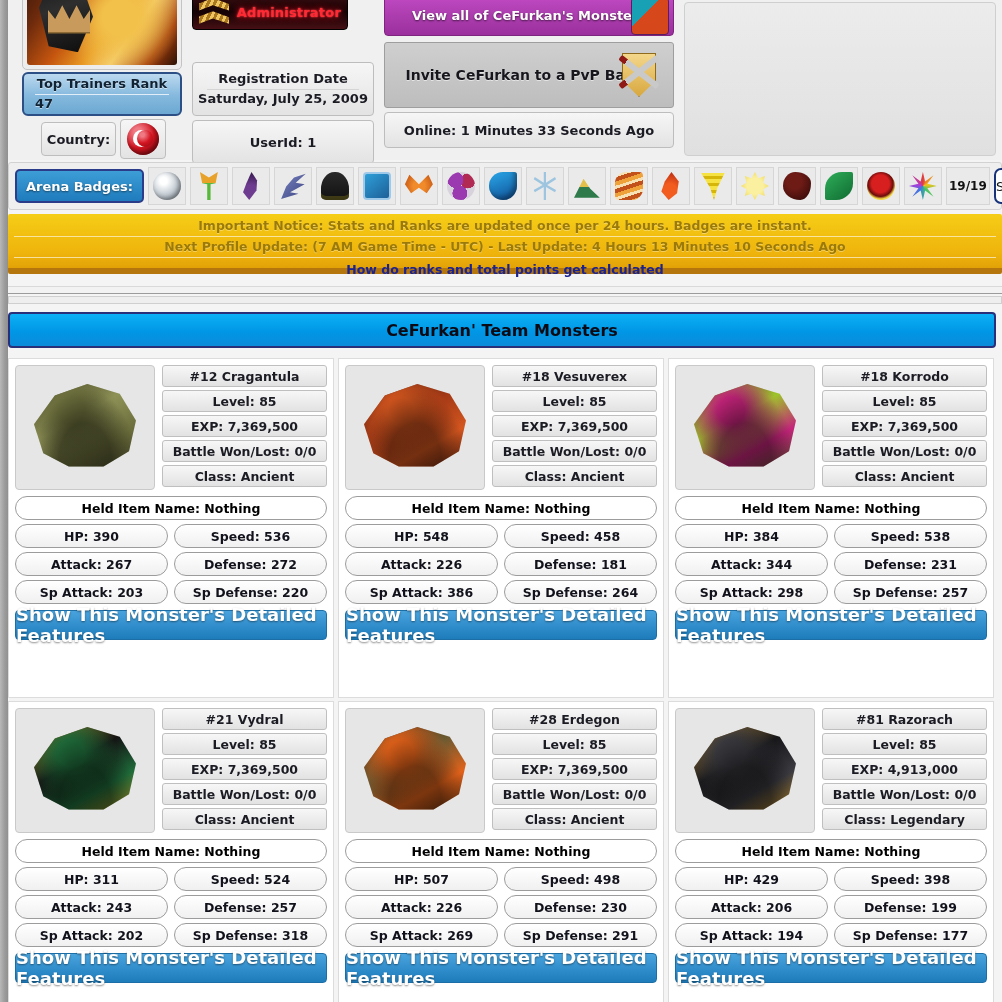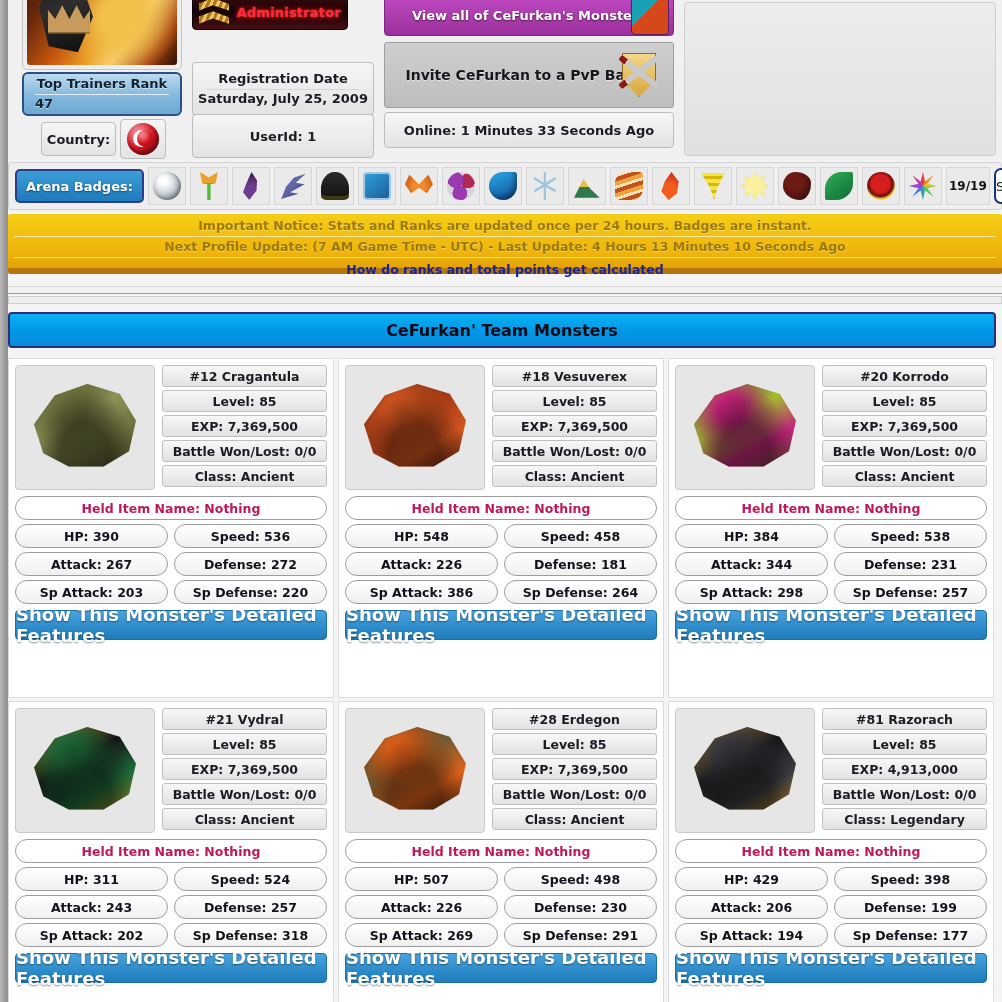--- a/index.html
+++ b/index.html
@@ -68,21 +68,21 @@
      padding-right:6px; }
   .adminplate span { color:#ff2a33; font-size:13px; font-weight:bold; letter-spacing:.2px;
      text-shadow:0 0 7px #ff0a16, 0 0 2px #ff6a70; }
   .rankins { position:absolute; left:6px; top:3px; width:30px; height:30px;
      background: repeating-linear-gradient(115deg,#f0c660 0 3px,#a9781f 3px 6px);
      clip-path: polygon(0 18%,46% 0,100% 20%,100% 42%,46% 24%,0 42%,0 62%,46% 44%,100% 64%,100% 86%,46% 68%,0 86%); }
 
   .regdate { position:absolute; left:184px; top:62px; width:182px; height:54px;
      flex-direction:column; font-size:13px; line-height:1.35; }
   .regdate .lbl { display:block; width:84%; border-bottom:1px solid #d5d5d5; padding-bottom:1px; }
-  .userid { position:absolute; left:184px; top:114px; width:182px; height:44px; font-size:13px; }
+  .userid { position:absolute; left:184px; top:120px; width:182px; height:44px; font-size:13px; }
 
   .viewall { position:absolute; left:376px; top:-6px; width:290px; height:42px;
      background: linear-gradient(to bottom,#c14ac4,#a93bab 60%,#9c2f9e);
      border:1px solid #7e2580; border-radius:4px; color:#fff; font-size:13px; font-weight:bold;
      display:flex; align-items:center; justify-content:center; text-shadow:0 1px 2px rgba(0,0,0,.6); }
   .viewall .mini { position:absolute; right:4px; top:2px; width:38px; height:38px; border-radius:4px;
      background: linear-gradient(135deg,#18a0b4 0 40%,#d6471c 40% 100%); border:1px solid #5b1d5d; }
 
   .pvp { position:absolute; left:376px; top:42px; width:290px; height:66px;
      background: linear-gradient(to bottom,#cfcfcf,#bdbdbd); border:1px solid #9e9e9e; border-radius:3px;
@@ -146,21 +146,21 @@
   .mcard { width:326px; height:340px; background:#fff; border:1px solid #dcdcdc; padding:6px; position:relative; }
   .mtop { display:flex; gap:7px; }
   .mimg { width:140px; height:125px; background:#e6e6e6; border:1px solid #c9c9c9; border-radius:4px;
      position:relative; overflow:hidden; }
   .mart { position:absolute; left:8%; top:10%; width:84%; height:78%; }
   .minfo { flex:1; display:flex; flex-direction:column; gap:3px; }
   .pill { background: linear-gradient(to bottom,#f7f7f7,#e2e2e2); border:1px solid #bfbfbf; border-radius:3px;
      height:22px; display:flex; align-items:center; justify-content:center;
      font-size:12.5px; font-weight:bold; color:#1b1b24; }
   .held { margin-top:6px; height:24px; background:#fff; border:1px solid #9c9c9c; border-radius:12px;
-     display:flex; align-items:center; justify-content:center; font-size:12.5px; font-weight:bold; color:#be185d; }
+     display:flex; align-items:center; justify-content:center; font-size:12.5px; font-weight:bold; color:#000000; }
   .statrow { display:flex; gap:6px; margin-top:4px; }
   .stat { flex:1; height:24px; background: linear-gradient(to bottom,#ffffff,#f0f0f0);
      border:1px solid #9c9c9c; border-radius:12px;
      display:flex; align-items:center; justify-content:center; font-size:12.5px; font-weight:bold; color:#12121c; }
   .detail { margin-top:6px; height:30px; background: linear-gradient(to bottom,#49a3dd,#2e8bc9 60%,#1f7cba);
      border:1px solid #1b6ea6; border-radius:4px; color:#fff; font-size:18px; font-weight:bold;
      display:flex; align-items:center; justify-content:center; text-shadow:0 1px 2px rgba(0,0,0,.45); }
   .mrow.r2 .mcard { height:302px; }
 </style>
 </head>
@@ -368,21 +368,21 @@
         <div class="mcard">
           <div class="mtop">
             <div class="mimg">
               <div class="mart" style="background:
       radial-gradient(ellipse at 50% 86%, rgba(0,0,0,.45) 0 32%, rgba(0,0,0,0) 62%),
       radial-gradient(circle at 38% 34%, #c4247a 0 14%, rgba(0,0,0,0) 48%),
       linear-gradient(150deg, #3c5a16 0%, #9ec42a 42%, #c4247a 68%, #3c5a16 100%);
       clip-path: polygon(14% 78%, 6% 48%, 24% 18%, 52% 6%, 80% 16%, 94% 44%, 88% 76%, 66% 92%, 36% 92%);"></div>
             </div>
             <div class="minfo">
-              <div class="pill">#20 Korrodo</div>
+              <div class="pill">#18 Korrodo</div>
               <div class="pill">Level: 85</div>
               <div class="pill">EXP: 7,369,500</div>
               <div class="pill">Battle Won/Lost: 0/0</div>
               <div class="pill">Class: Ancient</div>
             </div>
           </div>
           <div class="held">Held Item Name: Nothing</div>
           <div class="statrow">
             <div class="stat">HP: 384</div>
             <div class="stat">Speed: 538</div>

